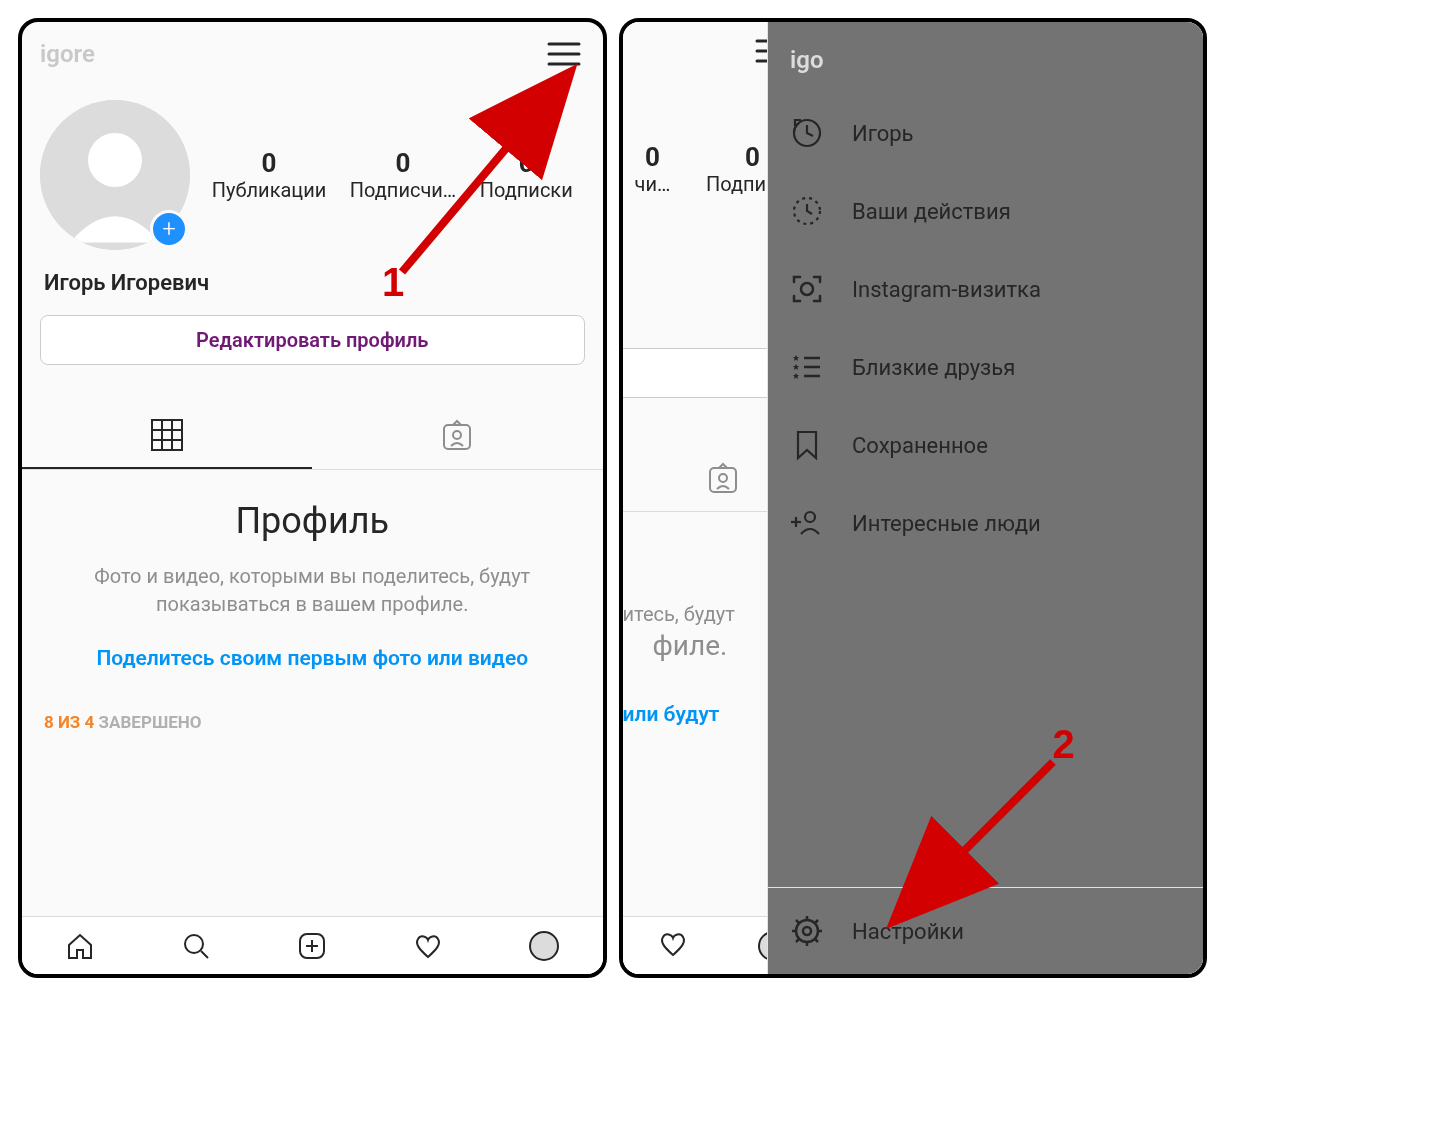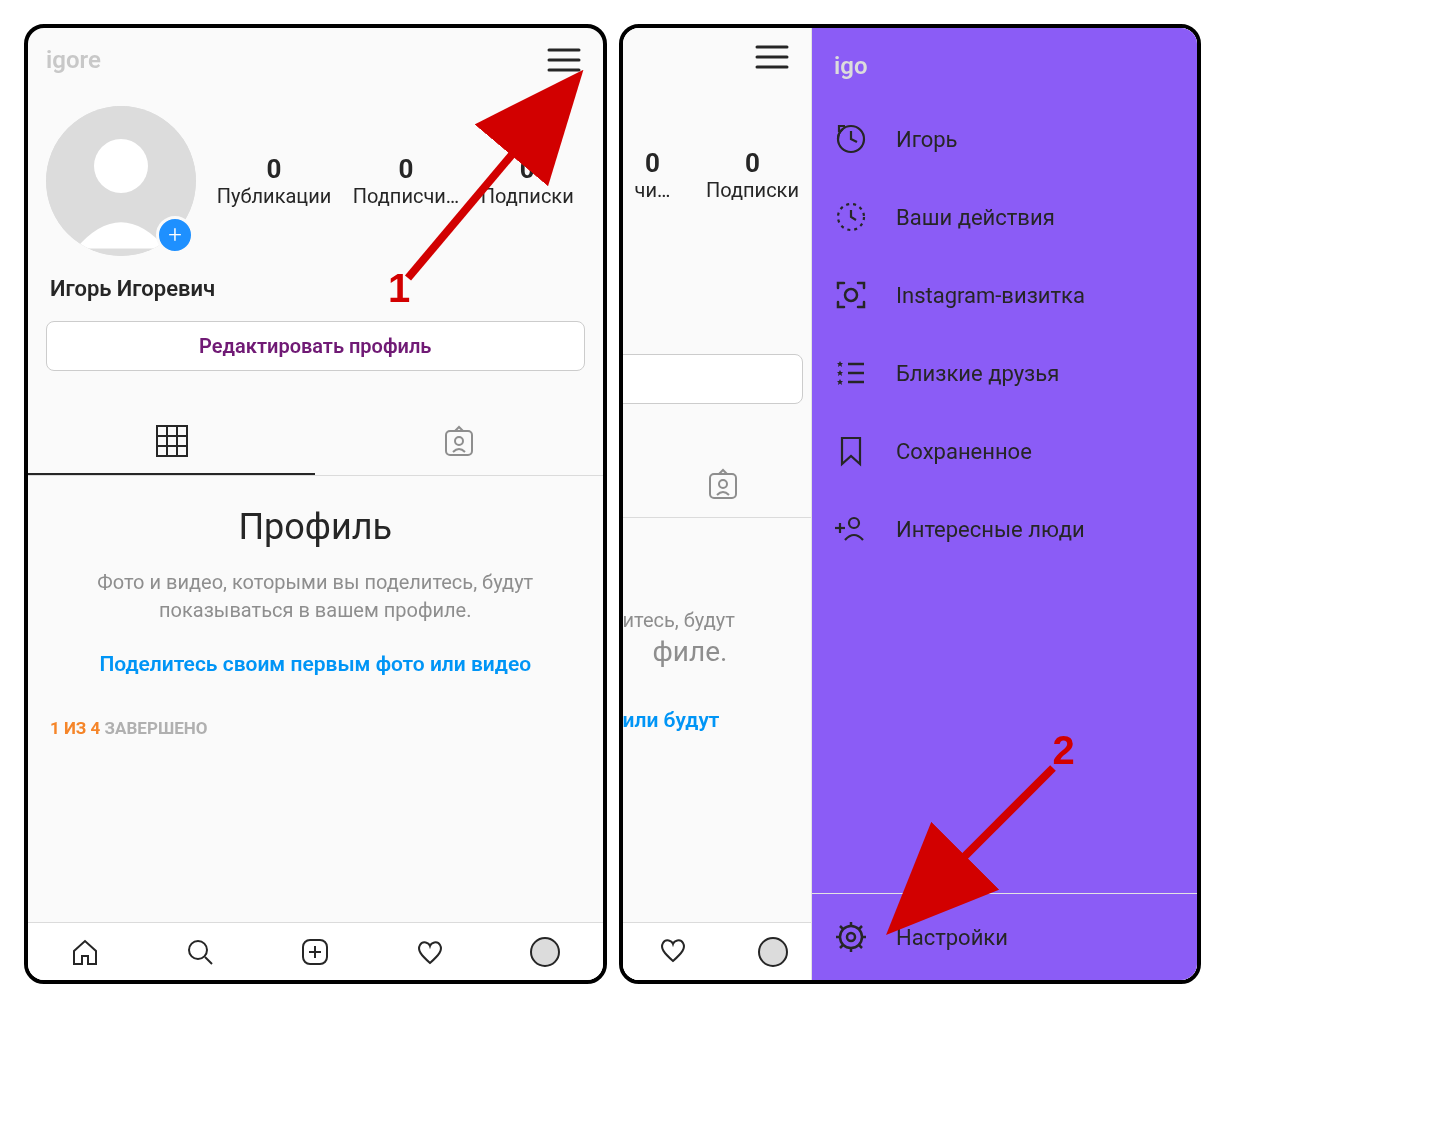--- a/index.html
+++ b/index.html
@@ -6,21 +6,21 @@
   body {
     font-family: -apple-system, BlinkMacSystemFont, "Segoe UI", Roboto, Arial, sans-serif;
     background: #fff;
     width: 1439px;
     height: 1144px;
     position: relative;
   }
   .container {
     display: flex;
     gap: 12px;
-    padding: 24px;
+    padding: 18px;
     width: 1225px;
   }
   .phone {
     border: 4px solid #000;
     border-radius: 20px;
     width: 600px;
     height: 960px;
     overflow: hidden;
     position: relative;
     background: #fafafa;
@@ -207,23 +207,23 @@
   
   .phone2-bg {
     position: absolute;
     inset: 0;
     background: #fafafa;
   }
   .drawer {
     position: absolute;
     top: 0;
     right: 0;
-    width: 386px;
+    width: 436px;
     height: 100%;
-    background: #8b5cf6;
+    background: #737373;
     border-left: 1px solid #e3e3e3;
     display: flex;
     flex-direction: column;
     padding-top: 14px;
   }
   .drawer-user {
     font-size: 24px;
     font-weight: 600;
     color: #dcdcdc;
     padding: 10px 22px 20px 22px;
@@ -332,21 +332,21 @@
       </div>
 
       <div class="empty">
         <div class="empty-title">Профиль</div>
         <div class="empty-text">Фото и видео, которыми вы поделитесь, будут показываться в вашем профиле.</div>
         <div class="empty-link">Поделитесь своим первым фото или видео</div>
       </div>
 
       <div class="complete">
         <div class="complete-sub">
-          <span class="orange">1 ИЗ 4</span><span class="gray"> ЗАВЕРШЕНО</span>
+          <span class="orange">8 ИЗ 4</span><span class="gray"> ЗАВЕРШЕНО</span>
         </div>
       </div>
 
       <div class="bottombar">
         <div class="bicon">
           <svg width="30" height="30" viewBox="0 0 30 30">
               <path d="M4 14 L15 4 L26 14 L26 27 L18 27 L18 19 L12 19 L12 27 L4 27 Z" fill="none" stroke="#262626" stroke-width="2"></path>
             </svg>
         </div>
         <div class="bicon">

